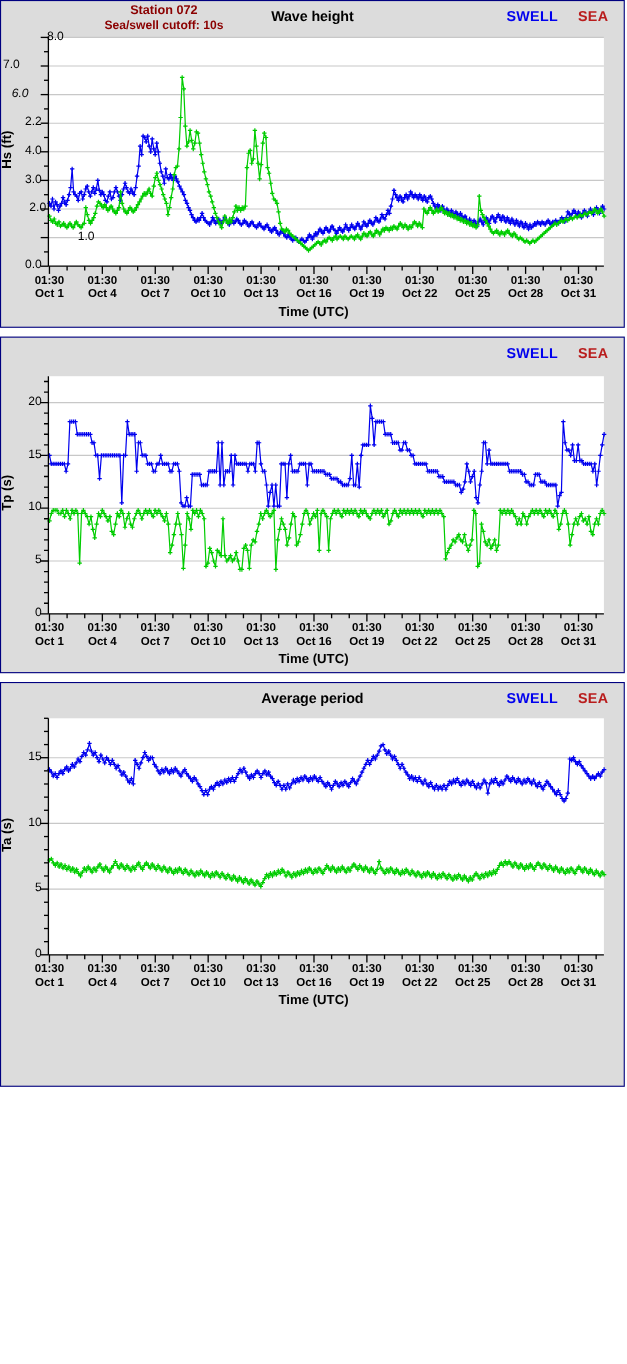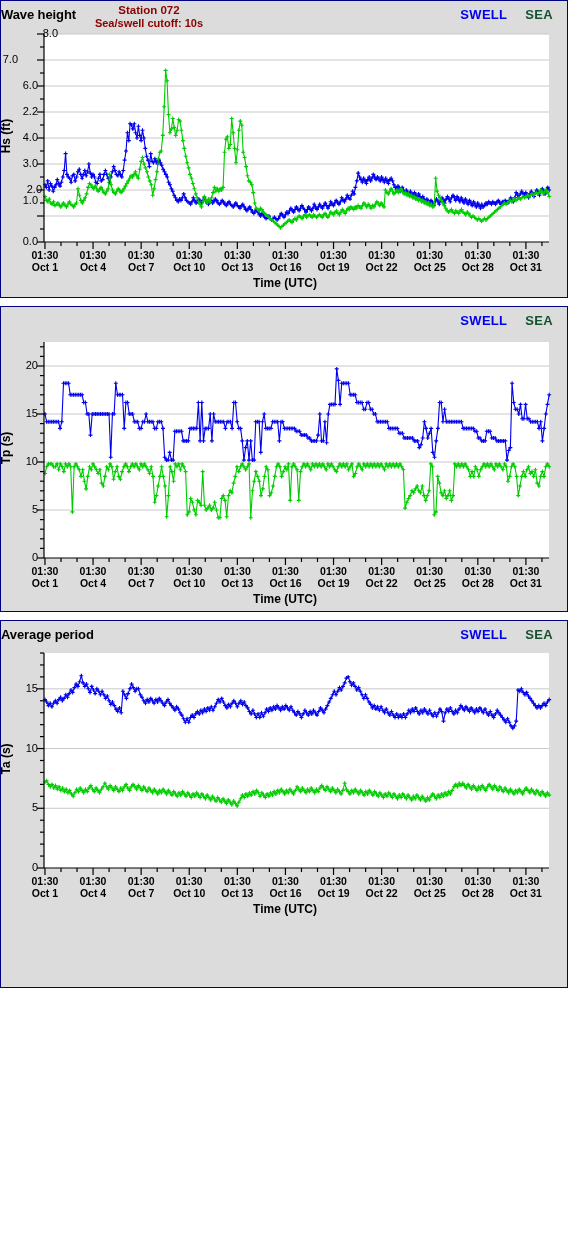--- a/index.html
+++ b/index.html
@@ -30,20 +30,21 @@
   }
   #panel-wave-height { top: 0px;   height: 298px; }
   #panel-peak-period { top: 306px; height: 306px; }
   #panel-avg-period  { top: 620px; height: 368px; }
 
   .chart-title {
     position: absolute;
     top: 6px;
     left: 0;
     width: 100%;
+    text-align: center;
     font-size: 13px;
     font-weight: bold;
     color: #000000;
     letter-spacing: -0.1px;
   }
   .station-block {
     position: absolute;
     top: 3px;
     left: 58px;
     width: 180px;
@@ -57,21 +58,21 @@
 
   .legend {
     position: absolute;
     top: 6px;
     right: 14px;
     font-size: 13px;
     font-weight: bold;
     letter-spacing: 0.3px;
   }
   .legend .swell { color: #0000ee; text-align: center; }
-  .legend .sea   { color: #14532d; margin-left: 18px; }
+  .legend .sea   { color: #b91c1c; margin-left: 18px; }
 
   .plot-wrap {
     position: absolute;
   }
   .ylabel {
     position: absolute;
     font-size: 12px;
     font-weight: bold;
     color: #000;
     transform-origin: 50% 50%;
@@ -185,26 +186,26 @@
             <path d="M42.0 183.8h4 M44.0 181.8v4 M43.3 186.4h4 M45.3 184.4v4 M44.7 179.9h4 M46.7 177.9v4 M46.1 189.0h4 M48.1 187.0v4 M47.5 182.5h4 M49.5 180.5v4 M48.8 185.1h4 M50.8 183.1v4 M50.2 190.3h4 M52.2 188.3v4 M51.6 186.4h4 M53.6 184.4v4 M53.0 183.8h4 M55.0 181.8v4 M54.3 178.6h4 M56.3 176.6v4 M55.7 182.5h4 M57.7 180.5v4 M57.1 185.1h4 M59.1 183.1v4 M58.4 181.2h4 M60.4 179.2v4 M59.8 176.0h4 M61.8 174.0v4 M61.2 169.5h4 M63.2 167.5v4 M62.6 152.6h4 M64.6 150.6v4 M63.9 173.4h4 M65.9 171.4v4 M65.3 176.0h4 M67.3 174.0v4 M66.7 177.3h4 M68.7 175.3v4 M68.1 181.2h4 M70.1 179.2v4 M69.4 174.7h4 M71.4 172.7v4 M70.8 173.4h4 M72.8 171.4v4 M72.2 179.9h4 M74.2 177.9v4 M73.6 176.0h4 M75.6 174.0v4 M74.9 170.8h4 M76.9 168.8v4 M76.3 168.2h4 M78.3 166.2v4 M77.7 173.4h4 M79.7 171.4v4 M79.1 177.3h4 M81.1 175.3v4 M80.4 173.4h4 M82.4 171.4v4 M81.8 169.5h4 M83.8 167.5v4 M83.2 174.7h4 M85.2 172.7v4 M84.6 170.8h4 M86.6 168.8v4 M85.9 163.0h4 M87.9 161.0v4 M87.3 172.1h4 M89.3 170.1v4 M88.7 176.0h4 M90.7 174.0v4 M90.0 173.4h4 M92.0 171.4v4 M91.4 176.0h4 M93.4 174.0v4 M92.8 181.2h4 M94.8 179.2v4 M94.2 182.5h4 M96.2 180.5v4 M95.5 177.3h4 M97.5 175.3v4 M96.9 173.4h4 M98.9 171.4v4 M98.3 179.9h4 M100.3 177.9v4 M99.7 178.6h4 M101.7 176.6v4 M101.0 173.4h4 M103.0 171.4v4 M102.4 169.5h4 M104.4 167.5v4 M103.8 173.4h4 M105.8 171.4v4 M105.2 177.3h4 M107.2 175.3v4 M106.5 181.2h4 M108.5 179.2v4 M107.9 176.0h4 M109.9 174.0v4 M109.3 170.8h4 M111.3 168.8v4 M110.7 165.6h4 M112.7 163.6v4 M112.0 169.5h4 M114.0 167.5v4 M113.4 173.4h4 M115.4 171.4v4 M114.8 174.7h4 M116.8 172.7v4 M116.1 170.8h4 M118.1 168.8v4 M117.5 173.4h4 M119.5 171.4v4 M118.9 176.0h4 M120.9 174.0v4 M120.3 169.5h4 M122.3 167.5v4 M121.6 159.1h4 M123.6 157.1v4 M123.0 150.0h4 M125.0 148.0v4 M124.4 131.8h4 M126.4 129.8v4 M125.8 139.6h4 M127.8 137.6v4 M127.1 122.7h4 M129.1 120.7v4 M128.5 124.0h4 M130.5 122.0v4 M129.9 127.9h4 M131.9 125.9v4 M131.3 122.7h4 M133.3 120.7v4 M132.6 131.8h4 M134.6 129.8v4 M134.0 137.0h4 M136.0 135.0v4 M135.4 125.3h4 M137.4 123.3v4 M136.8 134.4h4 M138.8 132.4v4 M138.1 139.6h4 M140.1 137.6v4 M139.5 129.2h4 M141.5 127.2v4 M140.9 137.0h4 M142.9 135.0v4 M142.3 147.4h4 M144.3 145.4v4 M143.6 155.2h4 M145.6 153.2v4 M145.0 159.1h4 M147.0 157.1v4 M146.4 165.6h4 M148.4 163.6v4 M147.7 152.6h4 M149.7 150.6v4 M149.1 160.4h4 M151.1 158.4v4 M150.5 161.7h4 M152.5 159.7v4 M151.9 157.8h4 M153.9 155.8v4 M153.2 160.4h4 M155.2 158.4v4 M154.6 163.0h4 M156.6 161.0v4 M156.0 159.1h4 M158.0 157.1v4 M157.4 161.7h4 M159.4 159.7v4 M158.7 164.3h4 M160.7 162.3v4 M160.1 168.2h4 M162.1 166.2v4 M161.5 170.8h4 M163.5 168.8v4 M162.9 173.4h4 M164.9 171.4v4 M164.2 176.0h4 M166.2 174.0v4 M165.6 181.2h4 M167.6 179.2v4 M167.0 183.8h4 M169.0 181.8v4 M168.4 187.7h4 M170.4 185.7v4 M169.7 190.3h4 M171.7 188.3v4 M171.1 194.2h4 M173.1 192.2v4 M172.5 196.8h4 M174.5 194.8v4 M173.9 199.4h4 M175.9 197.4v4 M175.2 200.7h4 M177.2 198.7v4 M176.6 198.1h4 M178.6 196.1v4 M178.0 199.4h4 M180.0 197.4v4 M179.3 196.8h4 M181.3 194.8v4 M180.7 192.9h4 M182.7 190.9v4 M182.1 196.8h4 M184.1 194.8v4 M183.5 199.4h4 M185.5 197.4v4 M184.8 200.7h4 M186.8 198.7v4 M186.2 202.0h4 M188.2 200.0v4 M187.6 203.3h4 M189.6 201.3v4 M189.0 200.7h4 M191.0 198.7v4 M190.3 196.8h4 M192.3 194.8v4 M191.7 199.4h4 M193.7 197.4v4 M193.1 202.0h4 M195.1 200.0v4 M194.5 200.7h4 M196.5 198.7v4 M195.8 198.1h4 M197.8 196.1v4 M197.2 200.7h4 M199.2 198.7v4 M198.6 202.0h4 M200.6 200.0v4 M200.0 199.4h4 M202.0 197.4v4 M201.3 196.8h4 M203.3 194.8v4 M202.7 199.4h4 M204.7 197.4v4 M204.1 202.0h4 M206.1 200.0v4 M205.4 203.3h4 M207.4 201.3v4 M206.8 200.7h4 M208.8 198.7v4 M208.2 199.4h4 M210.2 197.4v4 M209.6 202.0h4 M211.6 200.0v4 M210.9 200.7h4 M212.9 198.7v4 M212.3 198.1h4 M214.3 196.1v4 M213.7 199.4h4 M215.7 197.4v4 M215.1 202.0h4 M217.1 200.0v4 M216.4 203.3h4 M218.4 201.3v4 M217.8 202.0h4 M219.8 200.0v4 M219.2 199.4h4 M221.2 197.4v4 M220.6 200.7h4 M222.6 198.7v4 M221.9 203.3h4 M223.9 201.3v4 M223.3 204.6h4 M225.3 202.6v4 M224.7 202.0h4 M226.7 200.0v4 M226.1 200.7h4 M228.1 198.7v4 M227.4 203.3h4 M229.4 201.3v4 M228.8 204.6h4 M230.8 202.6v4 M230.2 205.9h4 M232.2 203.9v4 M231.6 203.3h4 M233.6 201.3v4 M232.9 202.0h4 M234.9 200.0v4 M234.3 204.6h4 M236.3 202.6v4 M235.7 205.9h4 M237.7 203.9v4 M237.0 207.2h4 M239.0 205.2v4 M238.4 204.6h4 M240.4 202.6v4 M239.8 203.3h4 M241.8 201.3v4 M241.2 205.9h4 M243.2 203.9v4 M242.5 208.5h4 M244.5 206.5v4 M243.9 209.8h4 M245.9 207.8v4 M245.3 207.2h4 M247.3 205.2v4 M246.7 205.9h4 M248.7 203.9v4 M248.0 208.5h4 M250.0 206.5v4 M249.4 211.1h4 M251.4 209.1v4 M250.8 212.4h4 M252.8 210.4v4 M252.2 209.8h4 M254.2 207.8v4 M253.5 208.5h4 M255.5 206.5v4 M254.9 211.1h4 M256.9 209.1v4 M256.3 213.7h4 M258.3 211.7v4 M257.7 215.0h4 M259.7 213.0v4 M259.0 212.4h4 M261.0 210.4v4 M260.4 213.7h4 M262.4 211.7v4 M261.8 216.3h4 M263.8 214.3v4 M263.1 217.6h4 M265.1 215.6v4 M264.5 216.3h4 M266.5 214.3v4 M265.9 215.0h4 M267.9 213.0v4 M267.3 217.6h4 M269.3 215.6v4 M268.6 218.9h4 M270.6 216.9v4 M270.0 217.6h4 M272.0 215.6v4 M271.4 216.3h4 M273.4 214.3v4 M272.8 217.6h4 M274.8 215.6v4 M274.1 218.9h4 M276.1 216.9v4 M275.5 217.6h4 M277.5 215.6v4 M276.9 215.0h4 M278.9 213.0v4 M278.3 212.4h4 M280.3 210.4v4 M279.6 213.7h4 M281.6 211.7v4 M281.0 216.3h4 M283.0 214.3v4 M282.4 213.7h4 M284.4 211.7v4 M283.8 211.1h4 M285.8 209.1v4 M285.1 212.4h4 M287.1 210.4v4 M286.5 209.8h4 M288.5 207.8v4 M287.9 207.2h4 M289.9 205.2v4 M289.3 209.8h4 M291.3 207.8v4 M290.6 211.1h4 M292.6 209.1v4 M292.0 208.5h4 M294.0 206.5v4 M293.4 205.9h4 M295.4 203.9v4 M294.7 208.5h4 M296.7 206.5v4 M296.1 209.8h4 M298.1 207.8v4 M297.5 207.2h4 M299.5 205.2v4 M298.9 204.6h4 M300.9 202.6v4 M300.2 207.2h4 M302.2 205.2v4 M301.6 208.5h4 M303.6 206.5v4 M303.0 211.1h4 M305.0 209.1v4 M304.4 208.5h4 M306.4 206.5v4 M305.7 205.9h4 M307.7 203.9v4 M307.1 208.5h4 M309.1 206.5v4 M308.5 209.8h4 M310.5 207.8v4 M309.9 207.2h4 M311.9 205.2v4 M311.2 203.3h4 M313.2 201.3v4 M312.6 205.9h4 M314.6 203.9v4 M314.0 208.5h4 M316.0 206.5v4 M315.4 205.9h4 M317.4 203.9v4 M316.7 203.3h4 M318.7 201.3v4 M318.1 205.9h4 M320.1 203.9v4 M319.5 207.2h4 M321.5 205.2v4 M320.9 204.6h4 M322.9 202.6v4 M322.2 202.0h4 M324.2 200.0v4 M323.6 204.6h4 M325.6 202.6v4 M325.0 207.2h4 M327.0 205.2v4 M326.3 204.6h4 M328.3 202.6v4 M327.7 200.7h4 M329.7 198.7v4 M329.1 203.3h4 M331.1 201.3v4 M330.5 204.6h4 M332.5 202.6v4 M331.8 202.0h4 M333.8 200.0v4 M333.2 199.4h4 M335.2 197.4v4 M334.6 202.0h4 M336.6 200.0v4 M336.0 203.3h4 M338.0 201.3v4 M337.3 200.7h4 M339.3 198.7v4 M338.7 196.8h4 M340.7 194.8v4 M340.1 199.4h4 M342.1 197.4v4 M341.5 200.7h4 M343.5 198.7v4 M342.8 198.1h4 M344.8 196.1v4 M344.2 194.2h4 M346.2 192.2v4 M345.6 196.8h4 M347.6 194.8v4 M347.0 198.1h4 M349.0 196.1v4 M348.3 194.2h4 M350.3 192.2v4 M349.7 190.3h4 M351.7 188.3v4 M351.1 192.9h4 M353.1 190.9v4 M352.4 186.4h4 M354.4 184.4v4 M353.8 179.9h4 M355.8 177.9v4 M355.2 172.1h4 M357.2 170.1v4 M356.6 176.0h4 M358.6 174.0v4 M357.9 178.6h4 M359.9 176.6v4 M359.3 181.2h4 M361.3 179.2v4 M360.7 177.3h4 M362.7 175.3v4 M362.1 179.9h4 M364.1 177.9v4 M363.4 182.5h4 M365.4 180.5v4 M364.8 178.6h4 M366.8 176.6v4 M366.2 176.0h4 M368.2 174.0v4 M367.6 179.9h4 M369.6 177.9v4 M368.9 177.3h4 M370.9 175.3v4 M370.3 173.4h4 M372.3 171.4v4 M371.7 176.0h4 M373.7 174.0v4 M373.1 178.6h4 M375.1 176.6v4 M374.4 176.0h4 M376.4 174.0v4 M375.8 177.3h4 M377.8 175.3v4 M377.2 179.9h4 M379.2 177.9v4 M378.6 176.0h4 M380.6 174.0v4 M379.9 178.6h4 M381.9 176.6v4 M381.3 181.2h4 M383.3 179.2v4 M382.7 177.3h4 M384.7 175.3v4 M384.0 179.9h4 M386.0 177.9v4 M385.4 182.5h4 M387.4 180.5v4 M386.8 178.6h4 M388.8 176.6v4 M388.2 177.3h4 M390.2 175.3v4 M389.5 179.9h4 M391.5 177.9v4 M390.9 183.8h4 M392.9 181.8v4 M392.3 186.4h4 M394.3 184.4v4 M393.7 189.0h4 M395.7 187.0v4 M395.0 185.1h4 M397.0 183.1v4 M396.4 187.7h4 M398.4 185.7v4 M397.8 190.3h4 M399.8 188.3v4 M399.2 186.4h4 M401.2 184.4v4 M400.5 189.0h4 M402.5 187.0v4 M401.9 191.6h4 M403.9 189.6v4 M403.3 189.0h4 M405.3 187.0v4 M404.7 191.6h4 M406.7 189.6v4 M406.0 194.2h4 M408.0 192.2v4 M407.4 190.3h4 M409.4 188.3v4 M408.8 192.9h4 M410.8 190.9v4 M410.2 195.5h4 M412.2 193.5v4 M411.5 191.6h4 M413.5 189.6v4 M412.9 194.2h4 M414.9 192.2v4 M414.3 196.8h4 M416.3 194.8v4 M415.6 192.9h4 M417.6 190.9v4 M417.0 195.5h4 M419.0 193.5v4 M418.4 198.1h4 M420.4 196.1v4 M419.8 195.5h4 M421.8 193.5v4 M421.1 198.1h4 M423.1 196.1v4 M422.5 200.7h4 M424.5 198.7v4 M423.9 198.1h4 M425.9 196.1v4 M425.3 200.7h4 M427.3 198.7v4 M426.6 203.3h4 M428.6 201.3v4 M428.0 199.4h4 M430.0 197.4v4 M429.4 202.0h4 M431.4 200.0v4 M430.8 204.6h4 M432.8 202.6v4 M432.1 200.7h4 M434.1 198.7v4 M433.5 198.1h4 M435.5 196.1v4 M434.9 200.7h4 M436.9 198.7v4 M436.3 203.3h4 M438.3 201.3v4 M437.6 199.4h4 M439.6 197.4v4 M439.0 196.8h4 M441.0 194.8v4 M440.4 199.4h4 M442.4 197.4v4 M441.7 202.0h4 M443.7 200.0v4 M443.1 198.1h4 M445.1 196.1v4 M444.5 195.5h4 M446.5 193.5v4 M445.9 198.1h4 M447.9 196.1v4 M447.2 200.7h4 M449.2 198.7v4 M448.6 196.8h4 M450.6 194.8v4 M450.0 194.2h4 M452.0 192.2v4 M451.4 196.8h4 M453.4 194.8v4 M452.7 199.4h4 M454.7 197.4v4 M454.1 195.5h4 M456.1 193.5v4 M455.5 198.1h4 M457.5 196.1v4 M456.9 200.7h4 M458.9 198.7v4 M458.2 196.8h4 M460.2 194.8v4 M459.6 199.4h4 M461.6 197.4v4 M461.0 202.0h4 M463.0 200.0v4 M462.4 198.1h4 M464.4 196.1v4 M463.7 200.7h4 M465.7 198.7v4 M465.1 203.3h4 M467.1 201.3v4 M466.5 199.4h4 M468.5 197.4v4 M467.9 202.0h4 M469.9 200.0v4 M469.2 204.6h4 M471.2 202.6v4 M470.6 200.7h4 M472.6 198.7v4 M472.0 203.3h4 M474.0 201.3v4 M473.3 205.9h4 M475.3 203.9v4 M474.7 202.0h4 M476.7 200.0v4 M476.1 204.6h4 M478.1 202.6v4 M477.5 207.2h4 M479.5 205.2v4 M478.8 203.3h4 M480.8 201.3v4 M480.2 205.9h4 M482.2 203.9v4 M481.6 204.6h4 M483.6 202.6v4 M483.0 202.0h4 M485.0 200.0v4 M484.3 203.3h4 M486.3 201.3v4 M485.7 200.7h4 M487.7 198.7v4 M487.1 202.0h4 M489.1 200.0v4 M488.5 203.3h4 M490.5 201.3v4 M489.8 200.7h4 M491.8 198.7v4 M491.2 202.0h4 M493.2 200.0v4 M492.6 203.3h4 M494.6 201.3v4 M494.0 200.7h4 M496.0 198.7v4 M495.3 199.4h4 M497.3 197.4v4 M496.7 202.0h4 M498.7 200.0v4 M498.1 203.3h4 M500.1 201.3v4 M499.4 200.7h4 M501.4 198.7v4 M500.8 202.0h4 M502.8 200.0v4 M502.2 199.4h4 M504.2 197.4v4 M503.6 200.7h4 M505.6 198.7v4 M504.9 202.0h4 M506.9 200.0v4 M506.3 199.4h4 M508.3 197.4v4 M507.7 196.8h4 M509.7 194.8v4 M509.1 199.4h4 M511.1 197.4v4 M510.4 200.7h4 M512.4 198.7v4 M511.8 196.8h4 M513.8 194.8v4 M513.2 191.6h4 M515.2 189.6v4 M514.6 194.2h4 M516.6 192.2v4 M515.9 196.8h4 M517.9 194.8v4 M517.3 192.9h4 M519.3 190.9v4 M518.7 190.3h4 M520.7 188.3v4 M520.1 192.9h4 M522.1 190.9v4 M521.4 195.5h4 M523.4 193.5v4 M522.8 191.6h4 M524.8 189.6v4 M524.2 194.2h4 M526.2 192.2v4 M525.6 196.8h4 M527.6 194.8v4 M526.9 192.9h4 M528.9 190.9v4 M528.3 190.3h4 M530.3 188.3v4 M529.7 192.9h4 M531.7 190.9v4 M531.0 195.5h4 M533.0 193.5v4 M532.4 191.6h4 M534.4 189.6v4 M533.8 189.0h4 M535.8 187.0v4 M535.2 191.6h4 M537.2 189.6v4 M536.5 194.2h4 M538.5 192.2v4 M537.9 190.3h4 M539.9 188.3v4 M539.3 187.7h4 M541.3 185.7v4 M540.7 190.3h4 M542.7 188.3v4 M542.0 192.9h4 M544.0 190.9v4 M543.4 189.0h4 M545.4 187.0v4 M544.8 186.4h4 M546.8 184.4v4 M546.2 189.0h4 M548.2 187.0v4 " stroke="#0000ee" stroke-width="1.1" fill="none"></path>
           </g>
           <g>
             <polyline points="43.96,195.50 45.40,199.40 46.83,200.70 48.27,198.10 49.71,202.00 51.14,203.30 52.58,200.70 54.02,204.60 55.45,203.30 56.89,202.00 58.33,204.60 59.76,205.90 61.20,203.30 62.64,202.00 64.07,204.60 65.51,205.90 66.95,203.30 68.38,200.70 69.82,203.30 71.25,204.60 72.69,205.90 74.13,203.30 75.56,202.00 77.00,187.70 78.44,194.20 79.87,199.40 81.31,202.00 82.75,199.40 84.18,196.80 85.62,192.90 87.06,186.40 88.49,182.50 89.93,183.80 91.37,186.40 92.80,187.70 94.24,185.10 95.67,187.70 97.11,190.30 98.55,189.00 99.98,186.40 101.42,189.00 102.86,191.60 104.29,192.90 105.73,190.30 107.17,187.70 108.60,173.40 110.04,183.80 111.48,189.00 112.91,191.60 114.35,192.90 115.79,190.30 117.22,187.70 118.66,189.00 120.09,191.60 121.53,190.30 122.97,187.70 124.40,185.10 125.84,182.50 127.28,179.90 128.71,177.30 130.15,174.70 131.59,176.00 133.02,173.40 134.46,170.80 135.90,174.70 137.33,177.30 138.77,168.20 140.20,160.40 141.64,156.50 143.08,163.00 144.51,166.90 145.95,170.80 147.39,176.00 148.82,179.90 150.26,183.80 151.70,194.20 153.13,187.70 154.57,178.60 156.01,170.80 157.44,157.80 158.88,151.30 160.32,150.00 161.75,134.40 163.19,105.80 164.62,69.40 166.06,79.80 167.50,113.60 168.93,131.80 170.37,127.90 171.81,117.50 173.24,126.60 174.68,134.40 176.12,129.20 177.55,118.80 178.99,120.10 180.43,129.20 181.86,139.60 183.30,147.40 184.74,155.20 186.17,161.70 187.61,166.90 189.04,173.40 190.48,177.30 191.92,182.50 193.35,187.70 194.79,192.90 196.23,196.80 197.66,200.70 199.10,203.30 200.54,205.90 201.97,200.70 203.41,195.50 204.85,199.40 206.28,202.00 207.72,198.10 209.16,200.70 210.59,196.80 212.03,191.60 213.46,186.40 214.90,190.30 216.34,187.70 217.77,190.30 219.21,187.70 220.65,189.00 222.08,186.40 223.52,151.30 224.96,138.30 226.39,135.70 227.83,147.40 229.27,143.50 230.70,117.50 232.14,131.80 233.57,147.40 235.01,161.70 236.45,148.70 237.88,129.20 239.32,120.10 240.76,124.00 242.19,151.30 243.63,156.50 245.07,165.60 246.50,174.70 247.94,179.90 249.38,181.20 250.81,183.80 252.25,191.60 253.69,202.00 255.12,207.20 256.56,208.50 257.99,209.80 259.43,207.20 260.87,208.50 262.30,211.10 263.74,212.40 265.18,213.70 266.61,215.00 268.05,216.30 269.49,217.60 270.92,218.90 272.36,220.20 273.80,221.50 275.23,222.80 276.67,224.10 278.11,225.40 279.54,226.70 280.98,225.40 282.41,224.10 283.85,222.80 285.29,221.50 286.72,220.20 288.16,218.90 289.60,220.20 291.03,221.50 292.47,218.90 293.91,217.60 295.34,218.90 296.78,216.30 298.22,215.00 299.65,216.30 301.09,217.60 302.53,215.00 303.96,213.70 305.40,216.30 306.83,215.00 308.27,213.70 309.71,215.00 311.14,216.30 312.58,213.70 314.02,215.00 315.45,216.30 316.89,215.00 318.33,213.70 319.76,215.00 321.20,216.30 322.64,213.70 324.07,212.40 325.51,215.00 326.95,216.30 328.38,213.70 329.82,211.10 331.25,212.40 332.69,213.70 334.13,211.10 335.56,209.80 337.00,212.40 338.44,213.70 339.87,211.10 341.31,208.50 342.75,209.80 344.18,212.40 345.62,209.80 347.06,207.20 348.49,208.50 349.93,205.90 351.36,207.20 352.80,208.50 354.24,205.90 355.67,207.20 357.11,204.60 358.55,205.90 359.98,207.20 361.42,204.60 362.86,202.00 364.29,203.30 365.73,205.90 367.17,203.30 368.60,204.60 370.04,207.20 371.48,204.60 372.91,205.90 374.35,203.30 375.78,200.70 377.22,202.00 378.66,204.60 380.09,202.00 381.53,203.30 382.97,205.90 384.40,189.00 385.84,191.60 387.28,192.90 388.71,190.30 390.15,187.70 391.59,190.30 393.02,192.90 394.46,191.60 395.90,189.00 397.33,191.60 398.77,190.30 400.20,187.70 401.64,190.30 403.08,192.90 404.51,191.60 405.95,194.20 407.39,192.90 408.82,195.50 410.26,194.20 411.70,196.80 413.13,195.50 414.57,198.10 416.01,196.80 417.44,199.40 418.88,198.10 420.32,200.70 421.75,199.40 423.19,202.00 424.62,200.70 426.06,203.30 427.50,202.00 428.93,204.60 430.37,203.30 431.81,205.90 433.24,203.30 434.68,177.30 436.12,190.30 437.55,194.20 438.99,196.80 440.43,199.40 441.86,202.00 443.30,204.60 444.74,207.20 446.17,209.80 447.61,211.10 449.04,209.80 450.48,208.50 451.92,211.10 453.35,212.40 454.79,209.80 456.23,211.10 457.66,212.40 459.10,209.80 460.54,208.50 461.97,211.10 463.41,212.40 464.85,213.70 466.28,211.10 467.72,212.40 469.15,215.00 470.59,216.30 472.03,215.00 473.46,216.30 474.90,217.60 476.34,218.90 477.77,217.60 479.21,218.90 480.65,220.20 482.08,218.90 483.52,217.60 484.96,218.90 486.39,217.60 487.83,216.30 489.27,215.00 490.70,213.70 492.14,212.40 493.57,211.10 495.01,209.80 496.45,208.50 497.88,207.20 499.32,205.90 500.76,204.60 502.19,203.30 503.63,202.00 505.07,203.30 506.50,202.00 507.94,200.70 509.38,199.40 510.81,200.70 512.25,199.40 513.69,198.10 515.12,199.40 516.56,198.10 517.99,196.80 519.43,198.10 520.87,196.80 522.30,195.50 523.74,196.80 525.18,195.50 526.61,194.20 528.05,195.50 529.49,194.20 530.92,192.90 532.36,194.20 533.80,192.90 535.23,191.60 536.67,192.90 538.11,191.60 539.54,189.00 540.98,190.30 542.41,192.90 543.85,190.30 545.29,189.00 546.72,191.60 548.16,195.50" fill="none" stroke="#00cc00" stroke-width="1.1"></polyline>
             <path d="M42.0 195.5h4 M44.0 193.5v4 M43.4 199.4h4 M45.4 197.4v4 M44.8 200.7h4 M46.8 198.7v4 M46.3 198.1h4 M48.3 196.1v4 M47.7 202.0h4 M49.7 200.0v4 M49.1 203.3h4 M51.1 201.3v4 M50.6 200.7h4 M52.6 198.7v4 M52.0 204.6h4 M54.0 202.6v4 M53.5 203.3h4 M55.5 201.3v4 M54.9 202.0h4 M56.9 200.0v4 M56.3 204.6h4 M58.3 202.6v4 M57.8 205.9h4 M59.8 203.9v4 M59.2 203.3h4 M61.2 201.3v4 M60.6 202.0h4 M62.6 200.0v4 M62.1 204.6h4 M64.1 202.6v4 M63.5 205.9h4 M65.5 203.9v4 M64.9 203.3h4 M66.9 201.3v4 M66.4 200.7h4 M68.4 198.7v4 M67.8 203.3h4 M69.8 201.3v4 M69.3 204.6h4 M71.3 202.6v4 M70.7 205.9h4 M72.7 203.9v4 M72.1 203.3h4 M74.1 201.3v4 M73.6 202.0h4 M75.6 200.0v4 M75.0 187.7h4 M77.0 185.7v4 M76.4 194.2h4 M78.4 192.2v4 M77.9 199.4h4 M79.9 197.4v4 M79.3 202.0h4 M81.3 200.0v4 M80.7 199.4h4 M82.7 197.4v4 M82.2 196.8h4 M84.2 194.8v4 M83.6 192.9h4 M85.6 190.9v4 M85.1 186.4h4 M87.1 184.4v4 M86.5 182.5h4 M88.5 180.5v4 M87.9 183.8h4 M89.9 181.8v4 M89.4 186.4h4 M91.4 184.4v4 M90.8 187.7h4 M92.8 185.7v4 M92.2 185.1h4 M94.2 183.1v4 M93.7 187.7h4 M95.7 185.7v4 M95.1 190.3h4 M97.1 188.3v4 M96.5 189.0h4 M98.5 187.0v4 M98.0 186.4h4 M100.0 184.4v4 M99.4 189.0h4 M101.4 187.0v4 M100.9 191.6h4 M102.9 189.6v4 M102.3 192.9h4 M104.3 190.9v4 M103.7 190.3h4 M105.7 188.3v4 M105.2 187.7h4 M107.2 185.7v4 M106.6 173.4h4 M108.6 171.4v4 M108.0 183.8h4 M110.0 181.8v4 M109.5 189.0h4 M111.5 187.0v4 M110.9 191.6h4 M112.9 189.6v4 M112.3 192.9h4 M114.3 190.9v4 M113.8 190.3h4 M115.8 188.3v4 M115.2 187.7h4 M117.2 185.7v4 M116.7 189.0h4 M118.7 187.0v4 M118.1 191.6h4 M120.1 189.6v4 M119.5 190.3h4 M121.5 188.3v4 M121.0 187.7h4 M123.0 185.7v4 M122.4 185.1h4 M124.4 183.1v4 M123.8 182.5h4 M125.8 180.5v4 M125.3 179.9h4 M127.3 177.9v4 M126.7 177.3h4 M128.7 175.3v4 M128.1 174.7h4 M130.1 172.7v4 M129.6 176.0h4 M131.6 174.0v4 M131.0 173.4h4 M133.0 171.4v4 M132.5 170.8h4 M134.5 168.8v4 M133.9 174.7h4 M135.9 172.7v4 M135.3 177.3h4 M137.3 175.3v4 M136.8 168.2h4 M138.8 166.2v4 M138.2 160.4h4 M140.2 158.4v4 M139.6 156.5h4 M141.6 154.5v4 M141.1 163.0h4 M143.1 161.0v4 M142.5 166.9h4 M144.5 164.9v4 M144.0 170.8h4 M146.0 168.8v4 M145.4 176.0h4 M147.4 174.0v4 M146.8 179.9h4 M148.8 177.9v4 M148.3 183.8h4 M150.3 181.8v4 M149.7 194.2h4 M151.7 192.2v4 M151.1 187.7h4 M153.1 185.7v4 M152.6 178.6h4 M154.6 176.6v4 M154.0 170.8h4 M156.0 168.8v4 M155.4 157.8h4 M157.4 155.8v4 M156.9 151.3h4 M158.9 149.3v4 M158.3 150.0h4 M160.3 148.0v4 M159.8 134.4h4 M161.8 132.4v4 M161.2 105.8h4 M163.2 103.8v4 M162.6 69.4h4 M164.6 67.4v4 M164.1 79.8h4 M166.1 77.8v4 M165.5 113.6h4 M167.5 111.6v4 M166.9 131.8h4 M168.9 129.8v4 M168.4 127.9h4 M170.4 125.9v4 M169.8 117.5h4 M171.8 115.5v4 M171.2 126.6h4 M173.2 124.6v4 M172.7 134.4h4 M174.7 132.4v4 M174.1 129.2h4 M176.1 127.2v4 M175.6 118.8h4 M177.6 116.8v4 M177.0 120.1h4 M179.0 118.1v4 M178.4 129.2h4 M180.4 127.2v4 M179.9 139.6h4 M181.9 137.6v4 M181.3 147.4h4 M183.3 145.4v4 M182.7 155.2h4 M184.7 153.2v4 M184.2 161.7h4 M186.2 159.7v4 M185.6 166.9h4 M187.6 164.9v4 M187.0 173.4h4 M189.0 171.4v4 M188.5 177.3h4 M190.5 175.3v4 M189.9 182.5h4 M191.9 180.5v4 M191.4 187.7h4 M193.4 185.7v4 M192.8 192.9h4 M194.8 190.9v4 M194.2 196.8h4 M196.2 194.8v4 M195.7 200.7h4 M197.7 198.7v4 M197.1 203.3h4 M199.1 201.3v4 M198.5 205.9h4 M200.5 203.9v4 M200.0 200.7h4 M202.0 198.7v4 M201.4 195.5h4 M203.4 193.5v4 M202.8 199.4h4 M204.8 197.4v4 M204.3 202.0h4 M206.3 200.0v4 M205.7 198.1h4 M207.7 196.1v4 M207.2 200.7h4 M209.2 198.7v4 M208.6 196.8h4 M210.6 194.8v4 M210.0 191.6h4 M212.0 189.6v4 M211.5 186.4h4 M213.5 184.4v4 M212.9 190.3h4 M214.9 188.3v4 M214.3 187.7h4 M216.3 185.7v4 M215.8 190.3h4 M217.8 188.3v4 M217.2 187.7h4 M219.2 185.7v4 M218.6 189.0h4 M220.6 187.0v4 M220.1 186.4h4 M222.1 184.4v4 M221.5 151.3h4 M223.5 149.3v4 M223.0 138.3h4 M225.0 136.3v4 M224.4 135.7h4 M226.4 133.7v4 M225.8 147.4h4 M227.8 145.4v4 M227.3 143.5h4 M229.3 141.5v4 M228.7 117.5h4 M230.7 115.5v4 M230.1 131.8h4 M232.1 129.8v4 M231.6 147.4h4 M233.6 145.4v4 M233.0 161.7h4 M235.0 159.7v4 M234.4 148.7h4 M236.4 146.7v4 M235.9 129.2h4 M237.9 127.2v4 M237.3 120.1h4 M239.3 118.1v4 M238.8 124.0h4 M240.8 122.0v4 M240.2 151.3h4 M242.2 149.3v4 M241.6 156.5h4 M243.6 154.5v4 M243.1 165.6h4 M245.1 163.6v4 M244.5 174.7h4 M246.5 172.7v4 M245.9 179.9h4 M247.9 177.9v4 M247.4 181.2h4 M249.4 179.2v4 M248.8 183.8h4 M250.8 181.8v4 M250.2 191.6h4 M252.2 189.6v4 M251.7 202.0h4 M253.7 200.0v4 M253.1 207.2h4 M255.1 205.2v4 M254.6 208.5h4 M256.6 206.5v4 M256.0 209.8h4 M258.0 207.8v4 M257.4 207.2h4 M259.4 205.2v4 M258.9 208.5h4 M260.9 206.5v4 M260.3 211.1h4 M262.3 209.1v4 M261.7 212.4h4 M263.7 210.4v4 M263.2 213.7h4 M265.2 211.7v4 M264.6 215.0h4 M266.6 213.0v4 M266.1 216.3h4 M268.1 214.3v4 M267.5 217.6h4 M269.5 215.6v4 M268.9 218.9h4 M270.9 216.9v4 M270.4 220.2h4 M272.4 218.2v4 M271.8 221.5h4 M273.8 219.5v4 M273.2 222.8h4 M275.2 220.8v4 M274.7 224.1h4 M276.7 222.1v4 M276.1 225.4h4 M278.1 223.4v4 M277.5 226.7h4 M279.5 224.7v4 M279.0 225.4h4 M281.0 223.4v4 M280.4 224.1h4 M282.4 222.1v4 M281.9 222.8h4 M283.9 220.8v4 M283.3 221.5h4 M285.3 219.5v4 M284.7 220.2h4 M286.7 218.2v4 M286.2 218.9h4 M288.2 216.9v4 M287.6 220.2h4 M289.6 218.2v4 M289.0 221.5h4 M291.0 219.5v4 M290.5 218.9h4 M292.5 216.9v4 M291.9 217.6h4 M293.9 215.6v4 M293.3 218.9h4 M295.3 216.9v4 M294.8 216.3h4 M296.8 214.3v4 M296.2 215.0h4 M298.2 213.0v4 M297.7 216.3h4 M299.7 214.3v4 M299.1 217.6h4 M301.1 215.6v4 M300.5 215.0h4 M302.5 213.0v4 M302.0 213.7h4 M304.0 211.7v4 M303.4 216.3h4 M305.4 214.3v4 M304.8 215.0h4 M306.8 213.0v4 M306.3 213.7h4 M308.3 211.7v4 M307.7 215.0h4 M309.7 213.0v4 M309.1 216.3h4 M311.1 214.3v4 M310.6 213.7h4 M312.6 211.7v4 M312.0 215.0h4 M314.0 213.0v4 M313.5 216.3h4 M315.5 214.3v4 M314.9 215.0h4 M316.9 213.0v4 M316.3 213.7h4 M318.3 211.7v4 M317.8 215.0h4 M319.8 213.0v4 M319.2 216.3h4 M321.2 214.3v4 M320.6 213.7h4 M322.6 211.7v4 M322.1 212.4h4 M324.1 210.4v4 M323.5 215.0h4 M325.5 213.0v4 M324.9 216.3h4 M326.9 214.3v4 M326.4 213.7h4 M328.4 211.7v4 M327.8 211.1h4 M329.8 209.1v4 M329.3 212.4h4 M331.3 210.4v4 M330.7 213.7h4 M332.7 211.7v4 M332.1 211.1h4 M334.1 209.1v4 M333.6 209.8h4 M335.6 207.8v4 M335.0 212.4h4 M337.0 210.4v4 M336.4 213.7h4 M338.4 211.7v4 M337.9 211.1h4 M339.9 209.1v4 M339.3 208.5h4 M341.3 206.5v4 M340.7 209.8h4 M342.7 207.8v4 M342.2 212.4h4 M344.2 210.4v4 M343.6 209.8h4 M345.6 207.8v4 M345.1 207.2h4 M347.1 205.2v4 M346.5 208.5h4 M348.5 206.5v4 M347.9 205.9h4 M349.9 203.9v4 M349.4 207.2h4 M351.4 205.2v4 M350.8 208.5h4 M352.8 206.5v4 M352.2 205.9h4 M354.2 203.9v4 M353.7 207.2h4 M355.7 205.2v4 M355.1 204.6h4 M357.1 202.6v4 M356.5 205.9h4 M358.5 203.9v4 M358.0 207.2h4 M360.0 205.2v4 M359.4 204.6h4 M361.4 202.6v4 M360.9 202.0h4 M362.9 200.0v4 M362.3 203.3h4 M364.3 201.3v4 M363.7 205.9h4 M365.7 203.9v4 M365.2 203.3h4 M367.2 201.3v4 M366.6 204.6h4 M368.6 202.6v4 M368.0 207.2h4 M370.0 205.2v4 M369.5 204.6h4 M371.5 202.6v4 M370.9 205.9h4 M372.9 203.9v4 M372.3 203.3h4 M374.3 201.3v4 M373.8 200.7h4 M375.8 198.7v4 M375.2 202.0h4 M377.2 200.0v4 M376.7 204.6h4 M378.7 202.6v4 M378.1 202.0h4 M380.1 200.0v4 M379.5 203.3h4 M381.5 201.3v4 M381.0 205.9h4 M383.0 203.9v4 M382.4 189.0h4 M384.4 187.0v4 M383.8 191.6h4 M385.8 189.6v4 M385.3 192.9h4 M387.3 190.9v4 M386.7 190.3h4 M388.7 188.3v4 M388.1 187.7h4 M390.1 185.7v4 M389.6 190.3h4 M391.6 188.3v4 M391.0 192.9h4 M393.0 190.9v4 M392.5 191.6h4 M394.5 189.6v4 M393.9 189.0h4 M395.9 187.0v4 M395.3 191.6h4 M397.3 189.6v4 M396.8 190.3h4 M398.8 188.3v4 M398.2 187.7h4 M400.2 185.7v4 M399.6 190.3h4 M401.6 188.3v4 M401.1 192.9h4 M403.1 190.9v4 M402.5 191.6h4 M404.5 189.6v4 M404.0 194.2h4 M406.0 192.2v4 M405.4 192.9h4 M407.4 190.9v4 M406.8 195.5h4 M408.8 193.5v4 M408.3 194.2h4 M410.3 192.2v4 M409.7 196.8h4 M411.7 194.8v4 M411.1 195.5h4 M413.1 193.5v4 M412.6 198.1h4 M414.6 196.1v4 M414.0 196.8h4 M416.0 194.8v4 M415.4 199.4h4 M417.4 197.4v4 M416.9 198.1h4 M418.9 196.1v4 M418.3 200.7h4 M420.3 198.7v4 M419.8 199.4h4 M421.8 197.4v4 M421.2 202.0h4 M423.2 200.0v4 M422.6 200.7h4 M424.6 198.7v4 M424.1 203.3h4 M426.1 201.3v4 M425.5 202.0h4 M427.5 200.0v4 M426.9 204.6h4 M428.9 202.6v4 M428.4 203.3h4 M430.4 201.3v4 M429.8 205.9h4 M431.8 203.9v4 M431.2 203.3h4 M433.2 201.3v4 M432.7 177.3h4 M434.7 175.3v4 M434.1 190.3h4 M436.1 188.3v4 M435.6 194.2h4 M437.6 192.2v4 M437.0 196.8h4 M439.0 194.8v4 M438.4 199.4h4 M440.4 197.4v4 M439.9 202.0h4 M441.9 200.0v4 M441.3 204.6h4 M443.3 202.6v4 M442.7 207.2h4 M444.7 205.2v4 M444.2 209.8h4 M446.2 207.8v4 M445.6 211.1h4 M447.6 209.1v4 M447.0 209.8h4 M449.0 207.8v4 M448.5 208.5h4 M450.5 206.5v4 M449.9 211.1h4 M451.9 209.1v4 M451.4 212.4h4 M453.4 210.4v4 M452.8 209.8h4 M454.8 207.8v4 M454.2 211.1h4 M456.2 209.1v4 M455.7 212.4h4 M457.7 210.4v4 M457.1 209.8h4 M459.1 207.8v4 M458.5 208.5h4 M460.5 206.5v4 M460.0 211.1h4 M462.0 209.1v4 M461.4 212.4h4 M463.4 210.4v4 M462.8 213.7h4 M464.8 211.7v4 M464.3 211.1h4 M466.3 209.1v4 M465.7 212.4h4 M467.7 210.4v4 M467.2 215.0h4 M469.2 213.0v4 M468.6 216.3h4 M470.6 214.3v4 M470.0 215.0h4 M472.0 213.0v4 M471.5 216.3h4 M473.5 214.3v4 M472.9 217.6h4 M474.9 215.6v4 M474.3 218.9h4 M476.3 216.9v4 M475.8 217.6h4 M477.8 215.6v4 M477.2 218.9h4 M479.2 216.9v4 M478.6 220.2h4 M480.6 218.2v4 M480.1 218.9h4 M482.1 216.9v4 M481.5 217.6h4 M483.5 215.6v4 M483.0 218.9h4 M485.0 216.9v4 M484.4 217.6h4 M486.4 215.6v4 M485.8 216.3h4 M487.8 214.3v4 M487.3 215.0h4 M489.3 213.0v4 M488.7 213.7h4 M490.7 211.7v4 M490.1 212.4h4 M492.1 210.4v4 M491.6 211.1h4 M493.6 209.1v4 M493.0 209.8h4 M495.0 207.8v4 M494.4 208.5h4 M496.4 206.5v4 M495.9 207.2h4 M497.9 205.2v4 M497.3 205.9h4 M499.3 203.9v4 M498.8 204.6h4 M500.8 202.6v4 M500.2 203.3h4 M502.2 201.3v4 M501.6 202.0h4 M503.6 200.0v4 M503.1 203.3h4 M505.1 201.3v4 M504.5 202.0h4 M506.5 200.0v4 M505.9 200.7h4 M507.9 198.7v4 M507.4 199.4h4 M509.4 197.4v4 M508.8 200.7h4 M510.8 198.7v4 M510.2 199.4h4 M512.2 197.4v4 M511.7 198.1h4 M513.7 196.1v4 M513.1 199.4h4 M515.1 197.4v4 M514.6 198.1h4 M516.6 196.1v4 M516.0 196.8h4 M518.0 194.8v4 M517.4 198.1h4 M519.4 196.1v4 M518.9 196.8h4 M520.9 194.8v4 M520.3 195.5h4 M522.3 193.5v4 M521.7 196.8h4 M523.7 194.8v4 M523.2 195.5h4 M525.2 193.5v4 M524.6 194.2h4 M526.6 192.2v4 M526.0 195.5h4 M528.0 193.5v4 M527.5 194.2h4 M529.5 192.2v4 M528.9 192.9h4 M530.9 190.9v4 M530.4 194.2h4 M532.4 192.2v4 M531.8 192.9h4 M533.8 190.9v4 M533.2 191.6h4 M535.2 189.6v4 M534.7 192.9h4 M536.7 190.9v4 M536.1 191.6h4 M538.1 189.6v4 M537.5 189.0h4 M539.5 187.0v4 M539.0 190.3h4 M541.0 188.3v4 M540.4 192.9h4 M542.4 190.9v4 M541.9 190.3h4 M543.9 188.3v4 M543.3 189.0h4 M545.3 187.0v4 M544.7 191.6h4 M546.7 189.6v4 M546.2 195.5h4 M548.2 193.5v4 " stroke="#00cc00" stroke-width="1.1" fill="none"></path>
           </g>
           <line x1="43" y1="33" x2="43" y2="241" stroke="#000" stroke-width="1.2"></line>
           <line x1="43" y1="241" x2="548" y2="241" stroke="#000" stroke-width="1.2"></line>
         </svg>
         <div class="ytick-label" style="left: 1px; width: 36px; top: 234px;">0.0</div>
-        <div class="ytick-label" style="left: 1px; width: 36px; top: 193px;">1.0</div>
+        <div class="ytick-label" style="left: 1px; width: 36px; top: 208px; padding-left: 48px;">1.0</div>
         <div class="ytick-label" style="left: 1px; width: 40px; top: 182px;">2.0</div>
         <div class="ytick-label" style="left: 1px; width: 36px; top: 156px;">3.0</div>
         <div class="ytick-label" style="left: 1px; width: 36px; top: 130px;">4.0</div>
         <div class="ytick-label" style="left: 1px; width: 36px; top: 104px;">2.2</div>
-        <div class="ytick-label" style="left: 1px; width: 36px; top: 78px;">6.0</div>
+        <div class="ytick-label" style="left: 1px; width: 24px; top: 78px; font-style: italic;">6.0</div>
         <div class="ytick-label" style="left: 1px; width: 16px; top: 52px;">7.0</div>
         <div class="ytick-label" style="left: 1px; width: 56px; top: 26px;">8.0</div>
         <div class="ylabel" style="left: -35px; top: 128px; width: 80px;">Hs (ft)</div>
         <div class="xtick-label" style="left: 13.9619px; width: 60px; top: 249px;"><span>01:30</span><br><span>Oct 1</span></div>
         <div class="xtick-label" style="left: 62.0571px; width: 60px; top: 249px;"><span>01:30</span><br><span>Oct 4</span></div>
         <div class="xtick-label" style="left: 110.152px; width: 60px; top: 249px;"><span>01:30</span><br><span>Oct 7</span></div>
         <div class="xtick-label" style="left: 158.248px; width: 60px; top: 249px;"><span>01:30</span><br><span>Oct 10</span></div>
         <div class="xtick-label" style="left: 206.343px; width: 60px; top: 249px;"><span>01:30</span><br><span>Oct 13</span></div>
         <div class="xtick-label" style="left: 254.438px; width: 60px; top: 249px;"><span>01:30</span><br><span>Oct 16</span></div>
         <div class="xtick-label" style="left: 302.533px; width: 60px; top: 249px;"><span>01:30</span><br><span>Oct 19</span></div>

